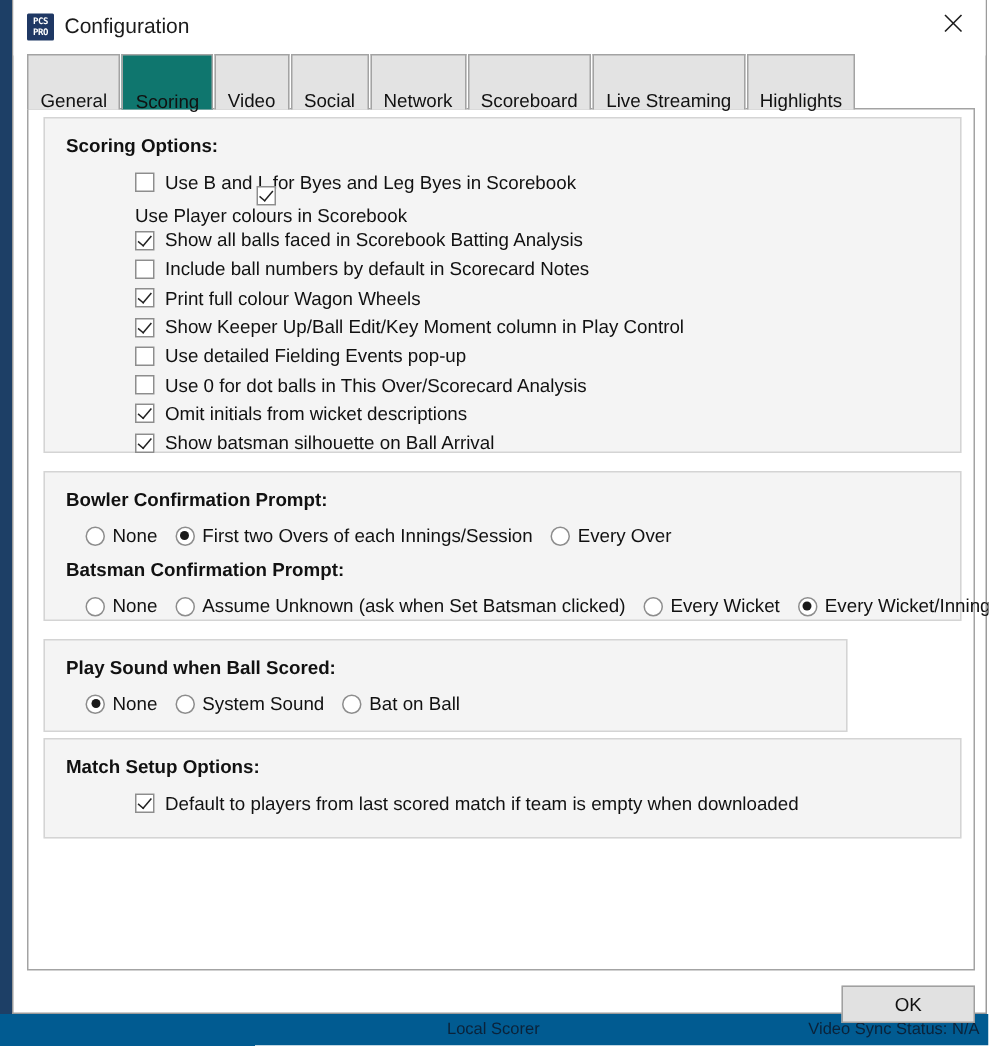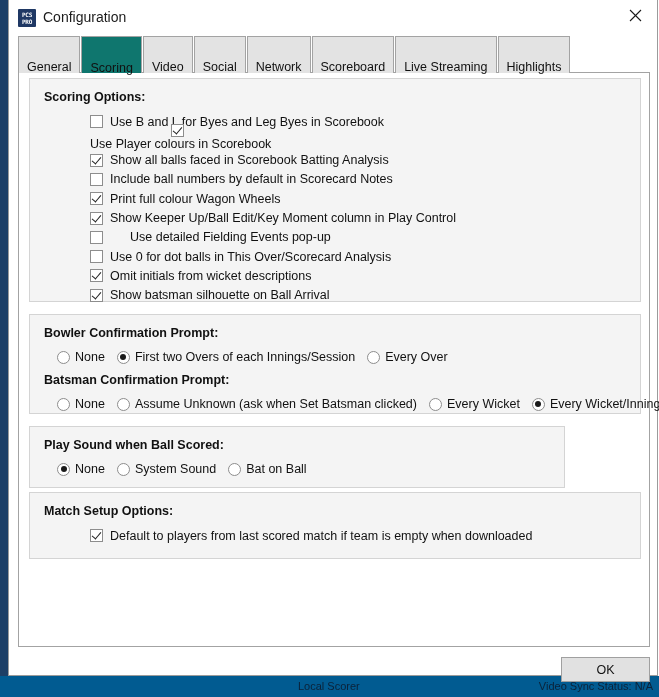--- a/index.html
+++ b/index.html
@@ -295,21 +295,21 @@
             <span class="cblabel">Include ball numbers by default in Scorecard Notes</span>
           </div>
           <div class="cbrow" style="top: 110.2px;">
             <span class="cbox checked"></span>
             <span class="cblabel">Print full colour Wagon Wheels</span>
           </div>
           <div class="cbrow" style="top: 129.5px;">
             <span class="cbox checked"></span>
             <span class="cblabel">Show Keeper Up/Ball Edit/Key Moment column in Play Control</span>
           </div>
-          <div class="cbrow" style="top: 148.8px; gap: 20px;">
+          <div class="cbrow" style="top: 148.8px;">
             <span class="cbox"></span>
             <span class="cblabel">Use detailed Fielding Events pop-up</span>
           </div>
           <div class="cbrow" style="top: 168.1px;">
             <span class="cbox"></span>
             <span class="cblabel">Use 0 for dot balls in This Over/Scorecard Analysis</span>
           </div>
           <div class="cbrow" style="top: 187.4px;">
             <span class="cbox checked"></span>
             <span class="cblabel">Omit initials from wicket descriptions</span>

